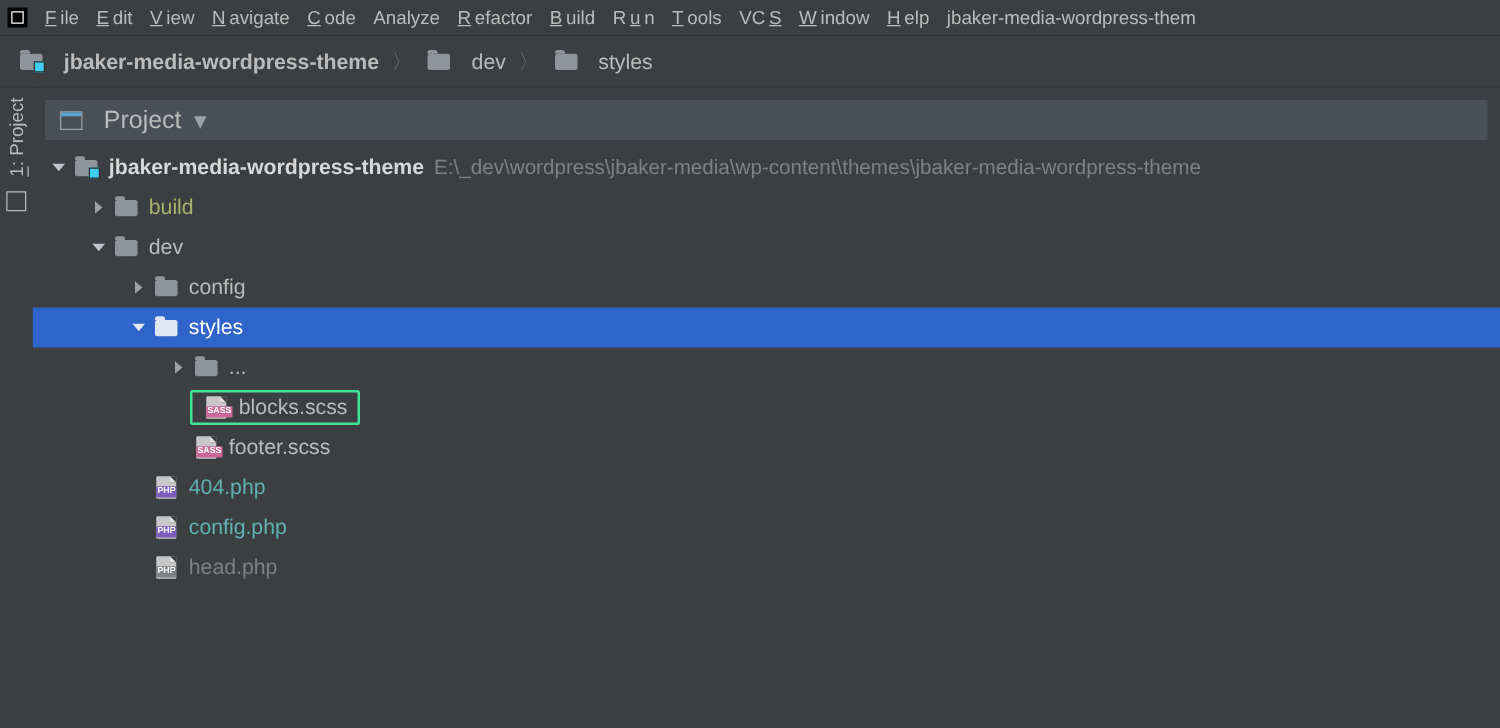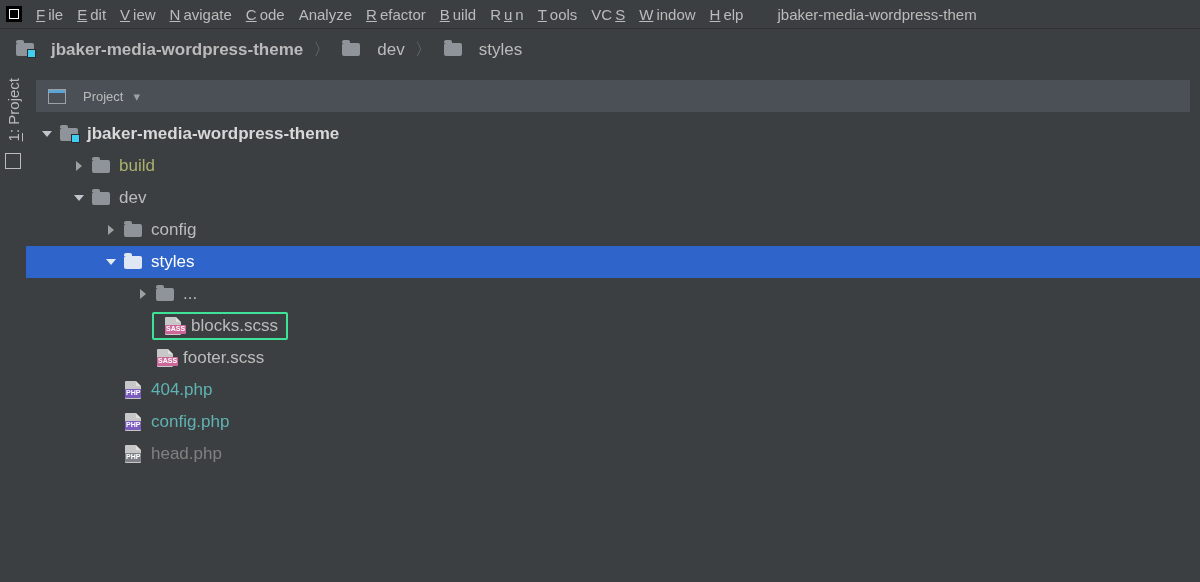--- a/index.html
+++ b/index.html
@@ -63,21 +63,21 @@
   .toolstripe .tico{width:14px;height:14px;border:1px solid var(--fg);margin-bottom:6px}
 
   
   .panel{
     position:absolute; left:26px; right:0; top:70px; bottom:0;
     background:var(--bg); overflow:hidden;
   }
   .panel-header{
     height:32px; margin:10px 10px 0; padding:0 10px;
     background:var(--bg-header); color:var(--fg);
-    display:flex; align-items:center; gap:8px; font-size:13px;
+    display:flex; align-items:center; gap:8px; font-size:20px;
   }
   .panel-header .dd{color:#9aa1a8;margin-left:2px}
 
   .tree{margin-top:6px;font-size:17px}
   .row{
     height:32px;display:flex;align-items:center;
     padding-left:18px; white-space:nowrap;
   }
   .row.sel{background:var(--sel);color:#fff}
   .row .spacer{display:inline-block}
@@ -185,21 +185,21 @@
     </span>
   <span class="m">
       <span class="ul">W</span>
       <span>indow</span>
     </span>
   <span class="m">
       <span class="ul">H</span>
       <span>elp</span>
     </span>
 
-  <span class="wintitle" style="margin-left:20px">jbaker-media-wordpress-them</span>
+  <span class="wintitle" style="margin-left:0">jbaker-media-wordpress-them</span>
 </div>
 
 <div class="crumbs">
   <span class="crumb">
     <span class="ico">
         <span class="projico"></span>
       </span>
     <b>jbaker-media-wordpress-theme</b>
   </span>
   <span class="crumb-sep">〉</span>
@@ -235,20 +235,21 @@
   </div>
 
   <div class="tree">
 
     <div class="row">
       <span class="arrow open"></span>
       <span class="ico">
           <span class="projico"></span>
         </span>
       <span class="fname bold">jbaker-media-wordpress-theme</span>
+      <span class="projpath">E:\_dev\wordpress\jbaker-media\wp-content\themes\jbaker-media-wordpress-theme</span>
     </div>
 
 
     <div class="row">
       <span class="spacer" style="width:32px"></span>
       <span class="arrow"></span>
       <span class="ico">
           <span class="folder"></span>
         </span>
       <span class="fname olive">build</span>

